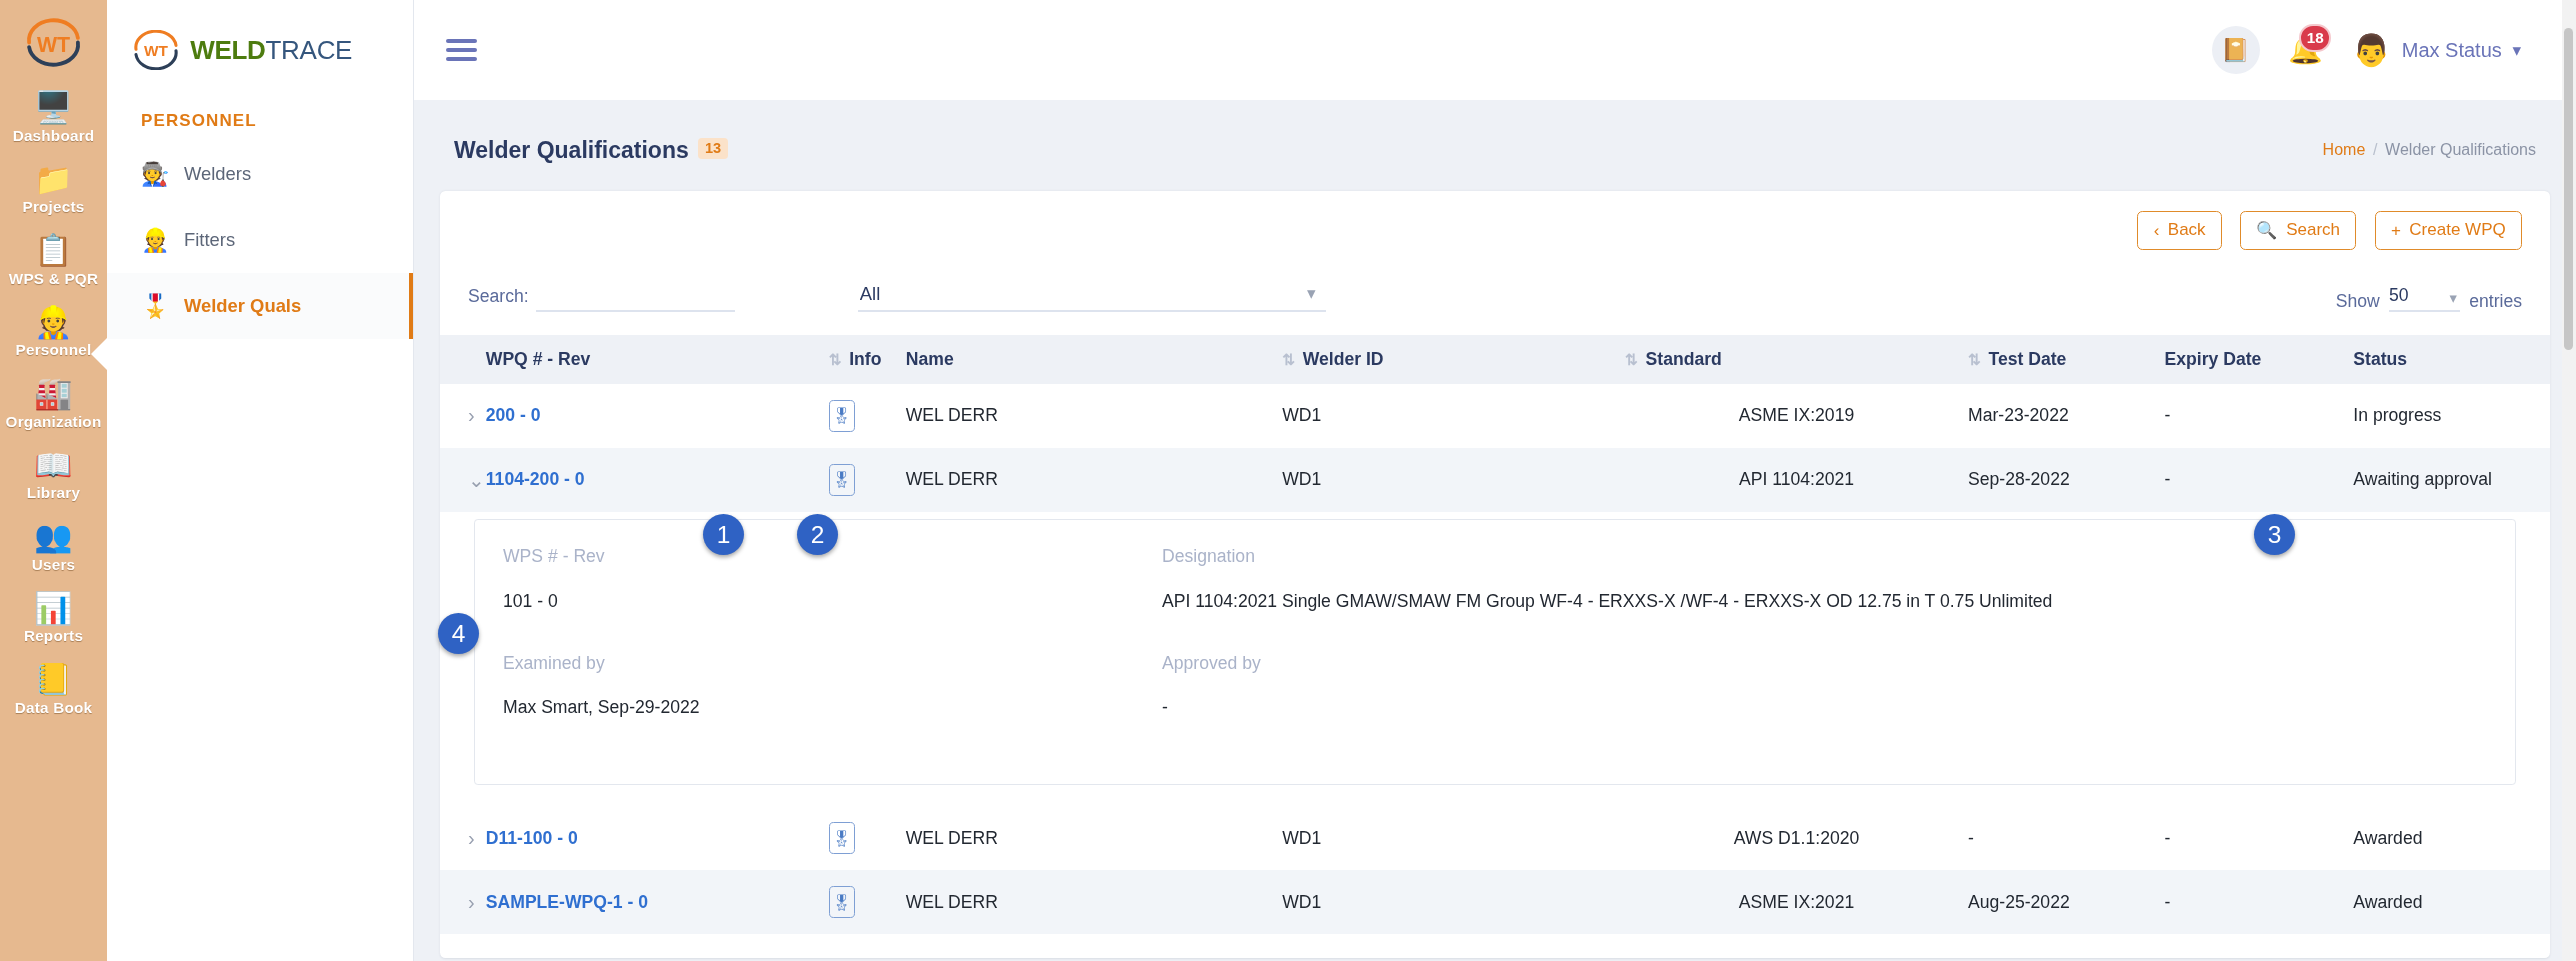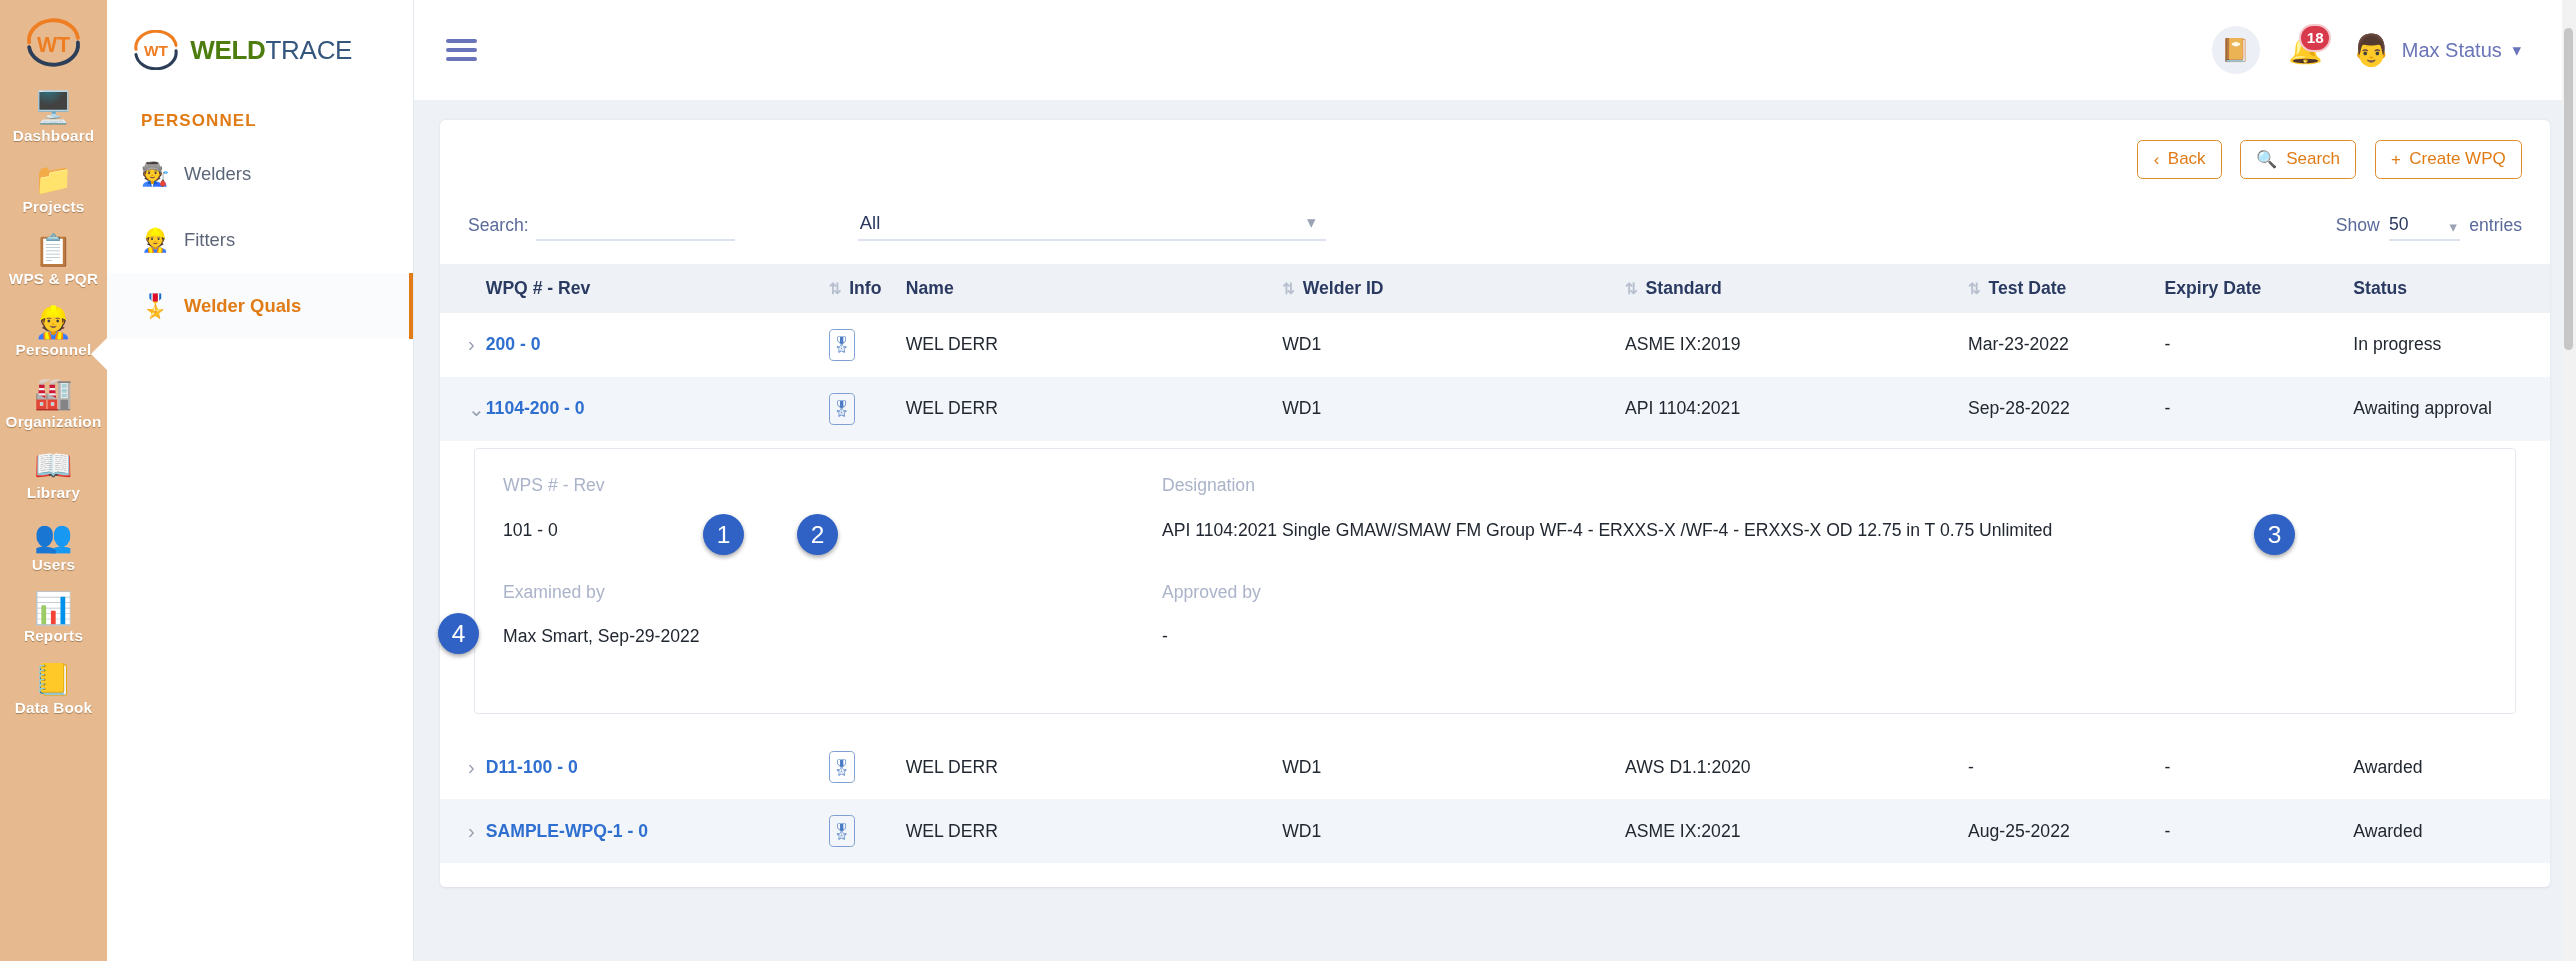--- a/index.html
+++ b/index.html
@@ -202,21 +202,21 @@
     outline: none; appearance: none; -webkit-appearance: none;
     padding: 0 1.5px;
     cursor: pointer;
   }
   #cat-caret {
     position: absolute; right: 10.7px; bottom: 7.7px;
     font-size: 17px; color: #9aa3b4; pointer-events: none;
   }
   #show-entries {
     margin-left: auto;
-    display: flex; align-items: center; gap: 9.2px;
+    display: flex; align-items: flex-end; gap: 9.2px;
     font-size: 17.6px; color: #5a6a9a;
   }
   #entries-select-wrap { position: relative; width: 71px; }
   #entries-select {
     width: 71px; height: 31px;
     border: none; border-bottom: 2.3px solid #dde3ee;
     background: transparent;
     font-family: inherit; font-size: 17.6px; color: #2b3a61;
     outline: none; appearance: none; -webkit-appearance: none;
     cursor: pointer;
@@ -244,21 +244,21 @@
     font-size: 17.6px; color: #222831;
     padding: 14px 0;
     vertical-align: middle;
     height: 64px;
   }
   .col-chev  { width: 41px; padding-left: 28px !important; }
   .col-wpq   { width: 307px; }
   .col-info  { width: 69px; }
   .col-name  { width: 337px; }
   .col-wid   { width: 307px; }
-  .col-std   { width: 307px; }
+  .col-std   { width: 307px; text-align: center; }
   .col-test  { width: 176px; }
   .col-exp   { width: 169px; }
   .col-status{ width: 176px; }
   tr.row-alt td { background: #f2f5f9; }
   tr.row-plain td { background: #ffffff; }
   .chev { color: #98a0b0; font-size: 20px; cursor: pointer; display: inline-block; }
   .wpq-link { color: #2f6fd0; font-weight: 700; cursor: pointer; }
   .cert-icon {
     display: inline-flex; align-items: center; justify-content: center;
     width: 26px; height: 32px;
@@ -412,20 +412,28 @@
     <div id="user-wrap">
       <span id="avatar">👨</span>
       <span id="user-name">Max Status</span>
       <span id="user-caret">▾</span>
     </div>
   </div>
 </div>
 
 <div id="main">
 
+  <div id="page-head">
+    <div id="page-title">
+      <span>Welder Qualifications</span><span id="title-count">13</span>
+    </div>
+    <div id="breadcrumb">
+      <span class="crumb-link">Home</span><span class="crumb-sep">/</span><span>Welder Qualifications</span>
+    </div>
+  </div>
 
   <div id="card">
 
     <div id="card-actions">
       <button class="obtn">
         <span class="g">‹</span>
         <span>Back</span>
       </button>
       <button class="obtn">
         <span class="g">🔍</span>

